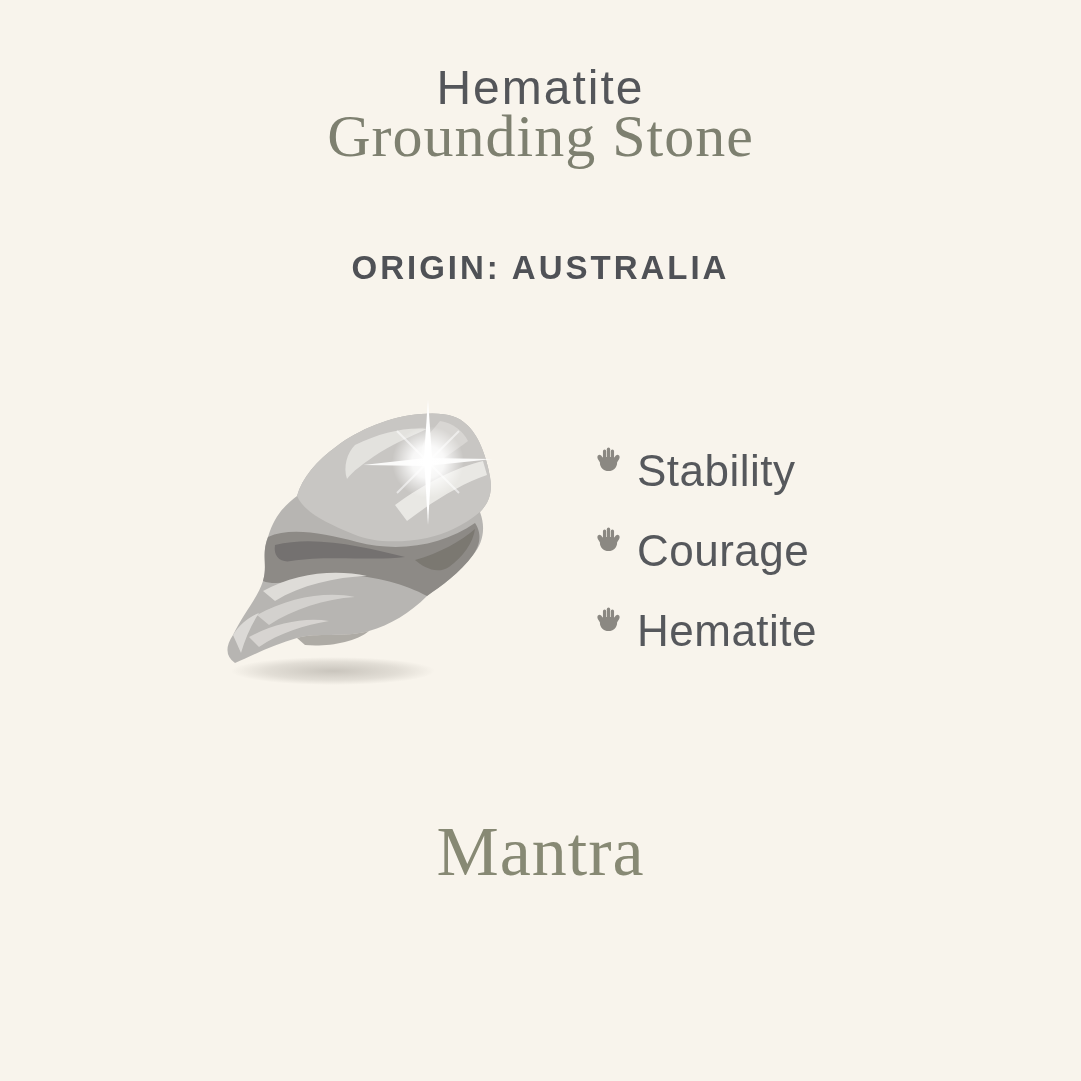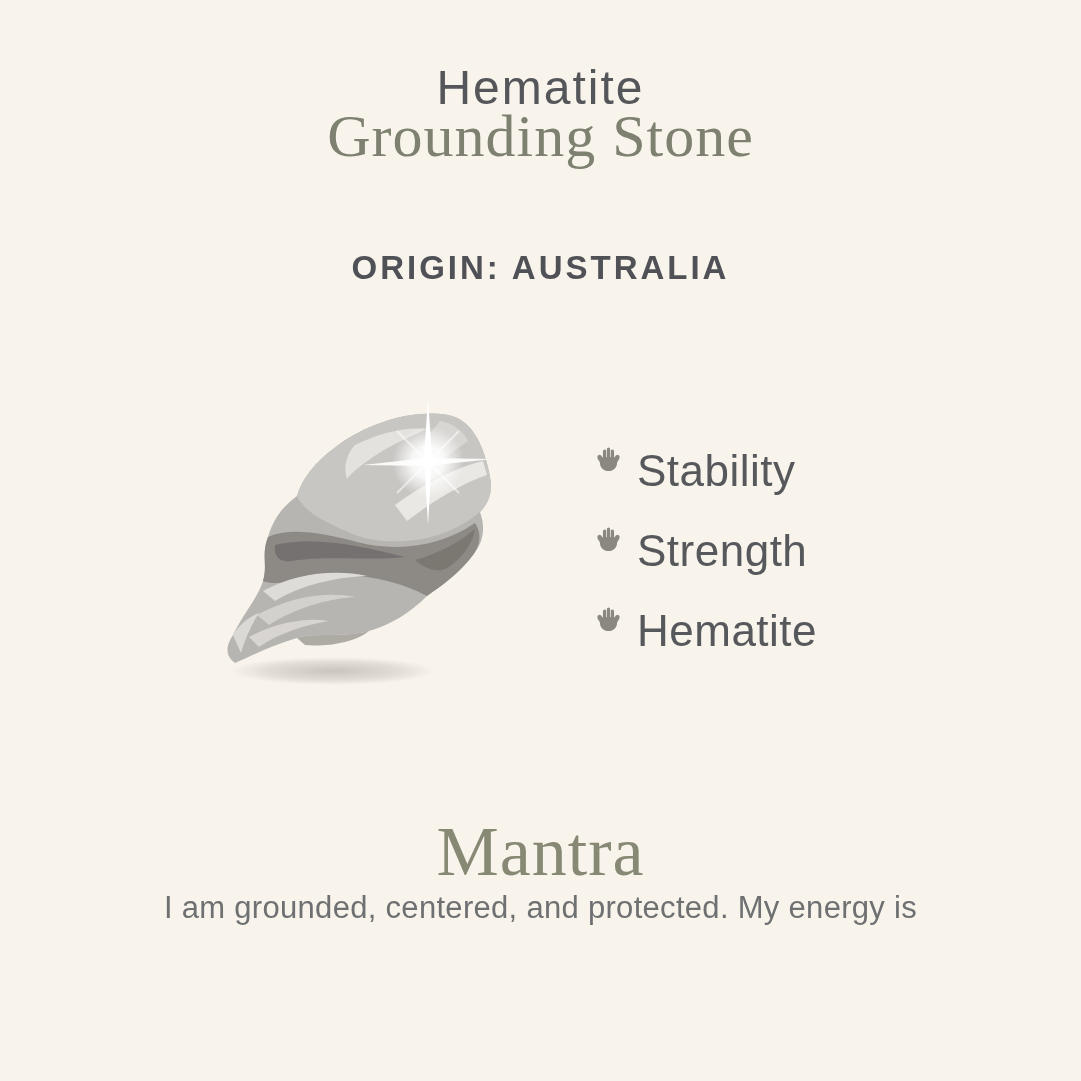--- a/index.html
+++ b/index.html
@@ -136,21 +136,21 @@
       <svg class="icon" viewBox="0 0 24 28">
         <g fill="#8b8882">
           <rect x="6.2" y="3.5" width="3.4" height="12" rx="1.7"></rect>
           <rect x="10.3" y="1.5" width="3.4" height="14" rx="1.7"></rect>
           <rect x="14.4" y="3.5" width="3.4" height="12" rx="1.7"></rect>
           <ellipse cx="3.5" cy="13" rx="2.6" ry="4.2" transform="rotate(-25 3.5 13)"></ellipse>
           <ellipse cx="20.5" cy="13" rx="2.6" ry="4.2" transform="rotate(25 20.5 13)"></ellipse>
           <path d="M3 13 C3 10.8 21 10.8 21 13 L21 17 C21 22.5 17 26 12 26 C7 26 3 22.5 3 17 Z"></path>
         </g>
       </svg>
-      <span class="benefit-label">Strength</span>
+      <span class="benefit-label">Courage</span>
     </div>
 
     <div class="benefit">
       <svg class="icon" viewBox="0 0 24 28">
         <g fill="#8b8882">
           <rect x="6.2" y="3.5" width="3.4" height="12" rx="1.7"></rect>
           <rect x="10.3" y="1.5" width="3.4" height="14" rx="1.7"></rect>
           <rect x="14.4" y="3.5" width="3.4" height="12" rx="1.7"></rect>
           <ellipse cx="3.5" cy="13" rx="2.6" ry="4.2" transform="rotate(-25 3.5 13)"></ellipse>
           <ellipse cx="20.5" cy="13" rx="2.6" ry="4.2" transform="rotate(25 20.5 13)"></ellipse>
@@ -158,16 +158,15 @@
         </g>
       </svg>
       <span class="benefit-label">Hematite</span>
     </div>
 
   </div>
 
   <div class="center" id="mantra-heading">Mantra</div>
 
   <div class="center" id="mantra-text">
-    <div>I am grounded, centered, and protected. My energy is</div>
   </div>
 
 </div>
 
 </body></html>

